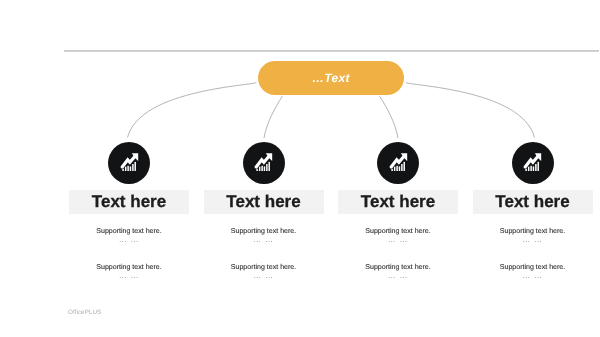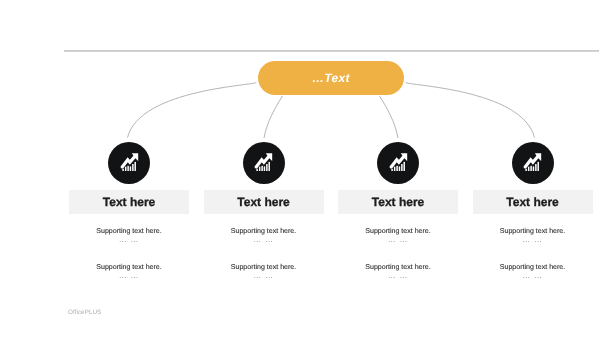--- a/index.html
+++ b/index.html
@@ -37,21 +37,21 @@
     background:#121314; display:flex; align-items:center; justify-content:center;
   }
   .node svg { width:19.1px; height:18.2px; display:block; position:relative; left:0.2px; top:-0.8px; }
 
   
   .label-box {
     position:absolute; top:190.3px; width:120px; height:24px;
     background:#f2f2f2; display:flex; align-items:center; justify-content:center;
   }
   .label-text {
-    font-size:12px; font-weight:bold; color:#1d1d1d;
+    font-size:17px; font-weight:bold; color:#1d1d1d;
     -webkit-text-stroke:0.3px #1d1d1d;
   }
 
   
   .support { position:absolute; width:180px; text-align:center; }
   .support-title { font-size:7.05px; color:#333333; line-height:7px; -webkit-text-stroke:0.12px #333333; }
   .support-sub { font-size:8px; color:#777777; margin-top:3.3px; line-height:4px; letter-spacing:0.8px; }
 
   .footer-brand { position:absolute; left:37px; top:308.8px; font-size:6.3px; color:#b0b0b0; letter-spacing:0.05px; }
   .footer-page  { position:absolute; left:555.5px; top:306.8px; font-size:7.2px; color:#8e8e8e;padding-left:17px; }

